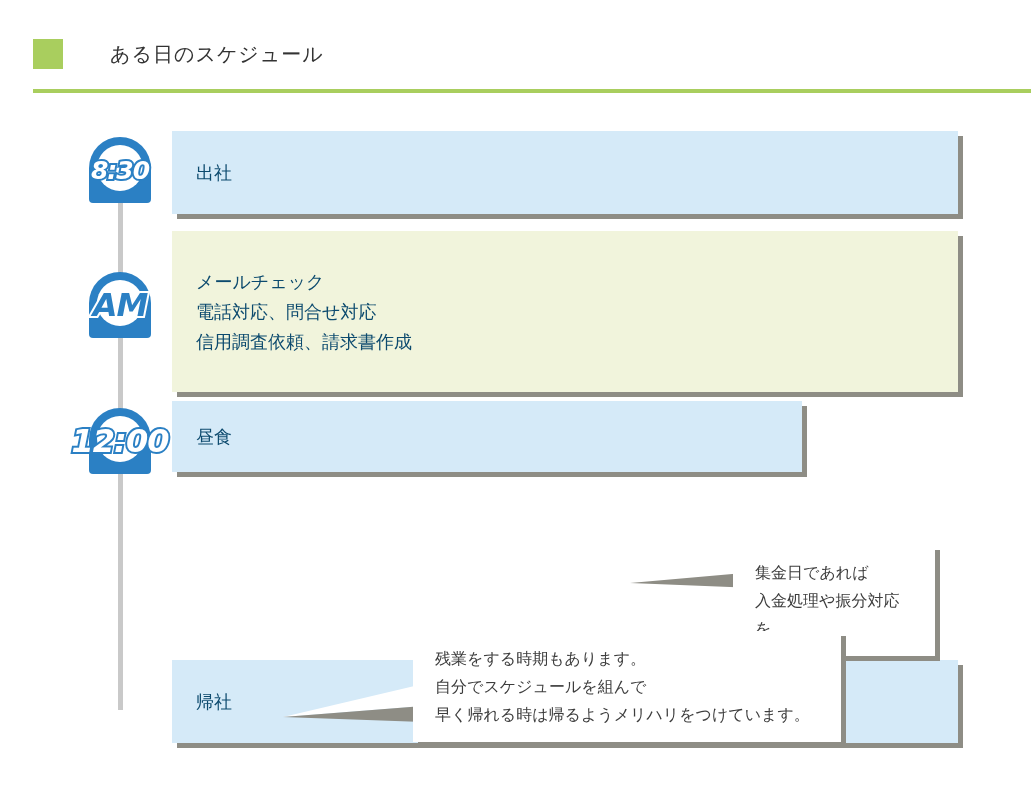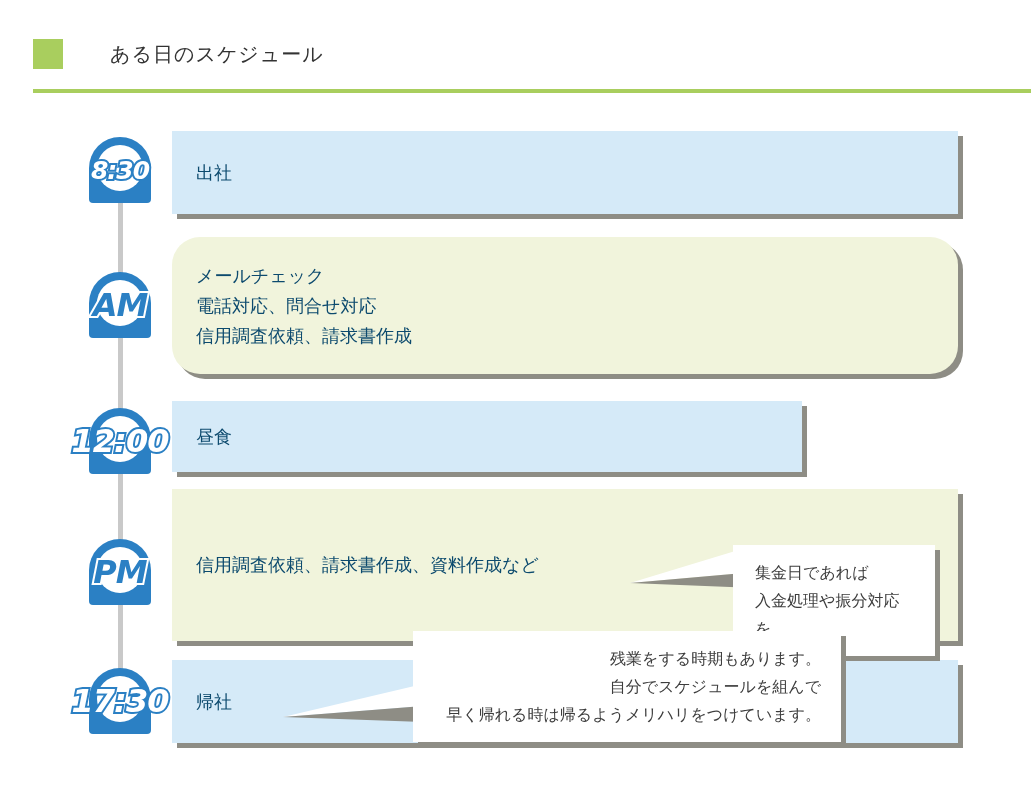--- a/index.html
+++ b/index.html
@@ -107,63 +107,52 @@
     <div class="plabel num">8:30</div>
   </div>
   <div class="row-box bg-blue" style="top:131px;width:786px;height:83px;">
     <div class="btext">出社</div>
   </div>
 
   <div class="pin" style="left:89px;top:272px;">
     <div class="disc"></div>
     <div class="plabel word">AM</div>
   </div>
-  <div class="row-box bg-yellow" style="top:237px;width:786px;height:137px;border-radius:28px;">
+  <div class="row-box bg-yellow" style="top:231px;width:786px;height:161px;">
     <div class="btext">メールチェック
 電話対応、問合せ対応
 信用調査依頼、請求書作成</div>
   </div>
 
   <div class="pin" style="left:89px;top:408px;">
     <div class="disc"></div>
     <div class="plabel wide">12:00</div>
   </div>
   <div class="row-box bg-blue" style="top:401px;width:630px;height:71px;">
     <div class="btext">昼食</div>
   </div>
 
-  <div class="pin" style="left:89px;top:539px;">
-    <div class="disc"></div>
-    <div class="plabel word">PM</div>
-  </div>
-  <div class="row-box bg-yellow" style="top:489px;width:786px;height:152px;">
-    <div class="btext">信用調査依頼、請求書作成、資料作成など</div>
-  </div>
 
-  <div class="pin" style="left:89px;top:668px;">
-    <div class="disc"></div>
-    <div class="plabel wide">17:30</div>
-  </div>
   <div class="row-box bg-blue" style="top:660px;width:786px;height:83px;">
     <div class="btext">帰社</div>
   </div>
 
   <svg class="tail" style="left:630px;top:545px;" width="125" height="55" viewBox="0 0 125 55">
     <polygon points="125,0 0,38 125,27" fill="#ffffff"></polygon>
     <polygon points="125,27 0,38 125,43" fill="#8e8d85"></polygon>
   </svg>
   <div class="callout" style="left:733px;top:508px;width:202px;height:111px;margin-top:37px;">
     <div class="ctext">集金日であれば
 入金処理や振分対応を
 します</div>
   </div>
 
   <svg class="tail" style="left:283px;top:684px;" width="140" height="46" viewBox="0 0 140 46">
     <polygon points="140,0 0,33 140,22" fill="#ffffff"></polygon>
     <polygon points="140,22 0,33 140,38" fill="#8e8d85"></polygon>
   </svg>
-  <div class="callout" style="left:413px;top:631px;width:428px;height:111px;text-align:right;">
+  <div class="callout" style="left:413px;top:631px;width:428px;height:111px;">
     <div class="ctext">残業をする時期もあります。
 自分でスケジュールを組んで
 早く帰れる時は帰るようメリハリをつけています。</div>
   </div>
 
 </div>
 
 </body></html>

